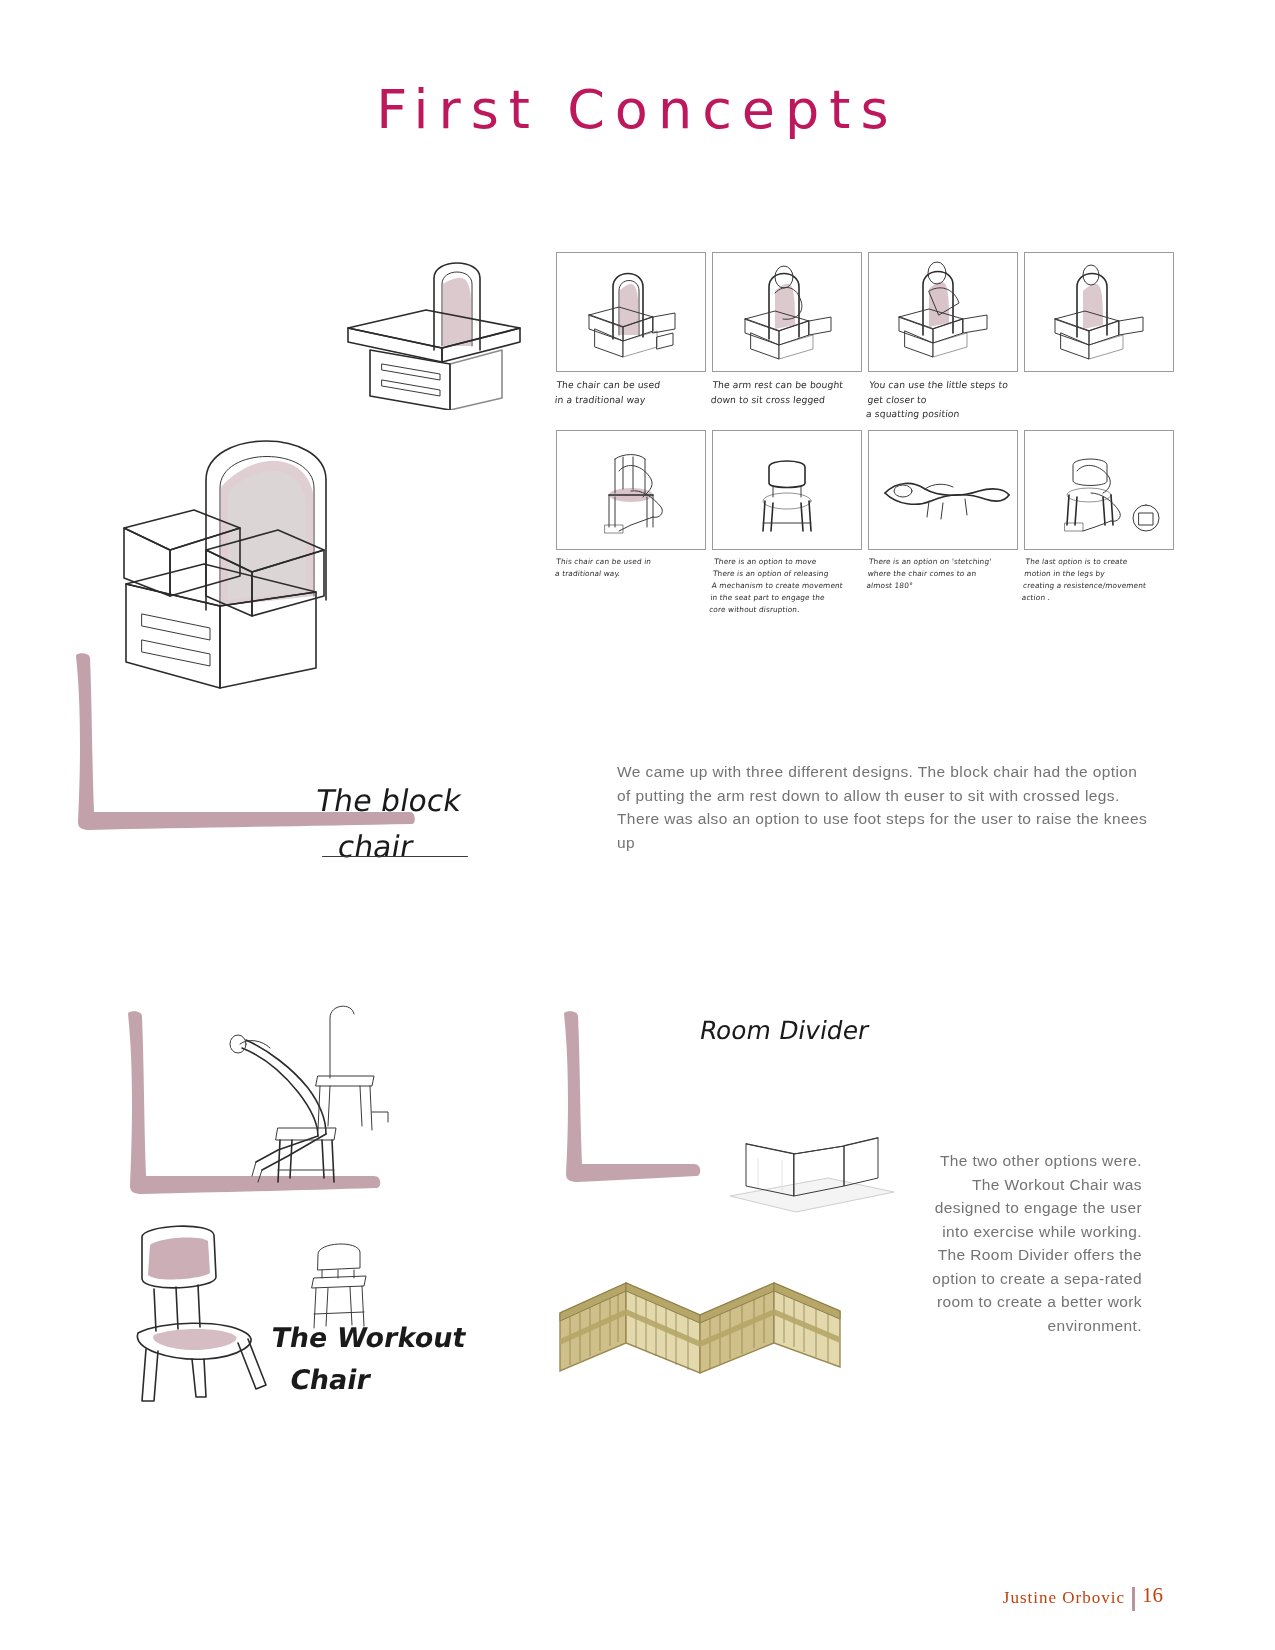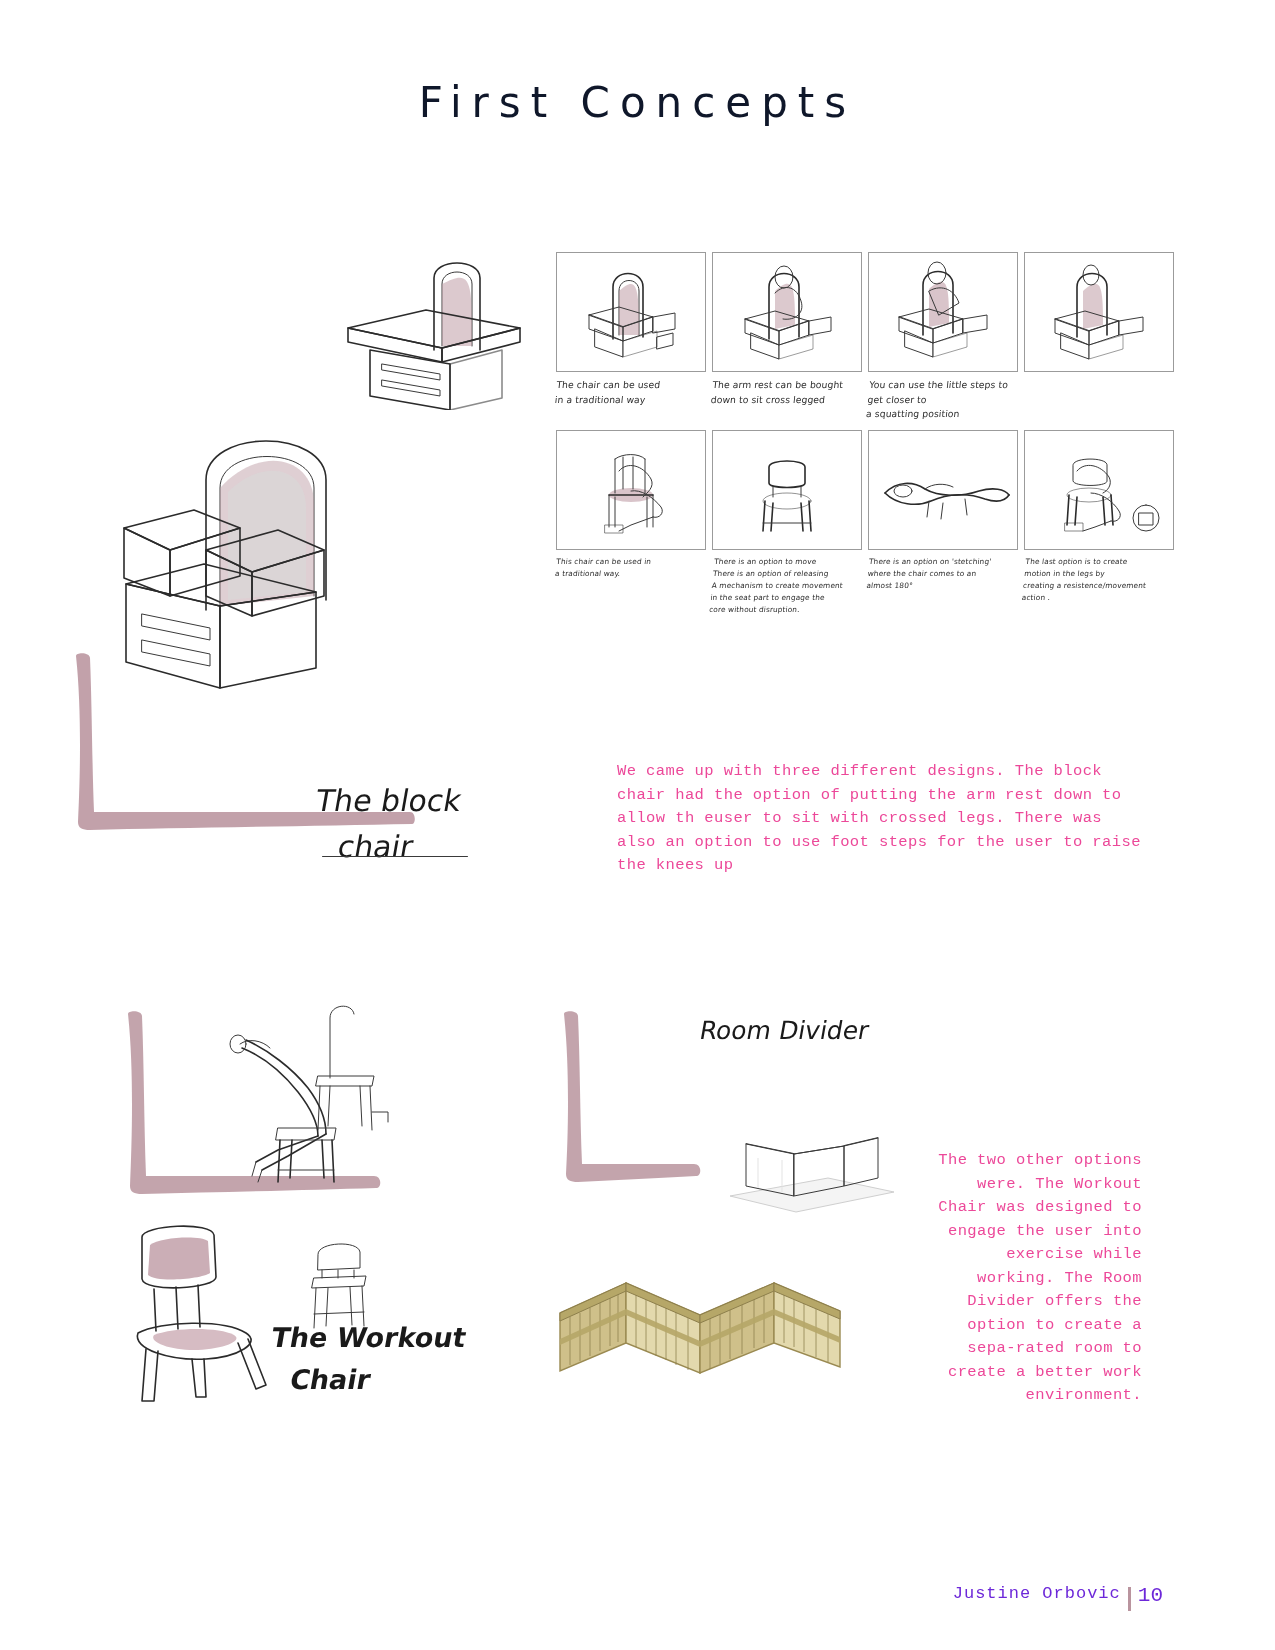--- a/index.html
+++ b/index.html
@@ -17,42 +17,42 @@
   }
 
   
   .page-title {
     position: absolute;
     top: 78px;
     left: 0;
     width: 100%;
     text-align: center;
     font-family: "DejaVu Sans", sans-serif;
-    font-size: 42px;
+    font-size: 54px;
     font-weight: 400;
     letter-spacing: 10px;
-    color: #0f172a;
+    color: #be185d;
   }
 
   
   .sketch-ink { stroke: #2b2b2b; fill: none; stroke-width: 1.6; stroke-linecap: round; stroke-linejoin: round; }
   .sketch-ink-thin { stroke: #3a3a3a; fill: none; stroke-width: 1; stroke-linecap: round; stroke-linejoin: round; }
 
   
   .corner-brush {
     position: absolute;
   }
 
   
   .body-copy {
     position: absolute;
-    font-family: Liberation Mono, monospace;
+    font-family: Liberation Sans, sans-serif;
     font-size: 15.5px;
     line-height: 23.5px;
-    color: #ec4899;
+    color: #737373;
     letter-spacing: 0.4px;
   }
   #para-block { top: 760px; left: 617px; width: 532px; text-align: left; }
   #para-others { top: 1105px; left: 930px; width: 212px; text-align: right; margin-top: 44px; }
 
   
   .storyboard {
     position: absolute;
     top: 252px;
     left: 556px;
@@ -112,23 +112,23 @@
     height: 1.4px;
     border-radius: 2px;
   }
 
   
   .footer {
     position: absolute;
     bottom: 42px;
     right: 112px;
     display: flex;
-    align-items: flex-start;
-    font-family: Liberation Mono, monospace;
-    color: #6d28d9;
+    align-items: flex-end;
+    font-family: Liberation Serif, serif;
+    color: #c2410c;
   }
   .footer-name { font-size: 17px; letter-spacing: 1px; }
   .footer-bar { width: 3px; height: 24px; background: #b9949e; margin: 0 7px; position: relative; top: 3px; }
   .footer-page { font-size: 21px; }
 
   svg { display: block; }
 </style>
 </head>
 <body>
 
@@ -449,14 +449,14 @@
       <path d="M222 44 L288 72 L288 78 L222 50 Z"></path>
     </g>
   </svg>
 </div>
 
 <div class="body-copy" id="para-others">The two other options were. The Workout Chair was designed to engage the user into exercise while working. The Room Divider offers the option to create a sepa-rated room to create a better work environment.</div>
 
 <div class="footer">
   <span class="footer-name">Justine Orbovic</span>
   <span class="footer-bar"></span>
-  <span class="footer-page">10</span>
+  <span class="footer-page">16</span>
 </div>
 
 </body></html>

